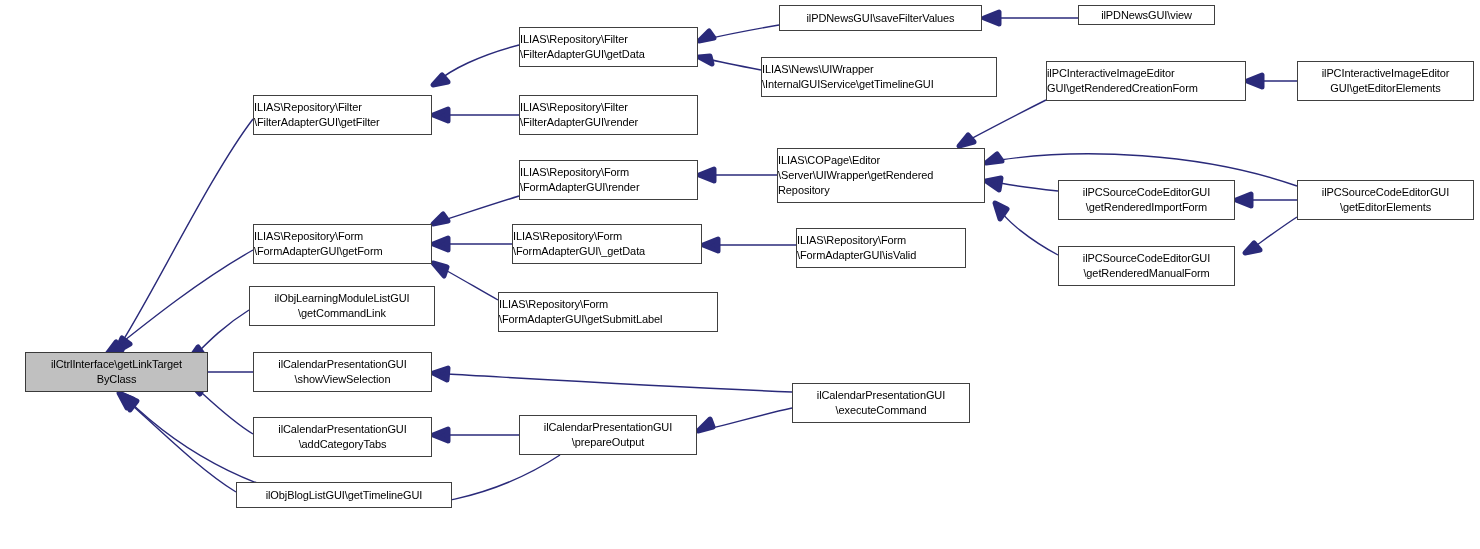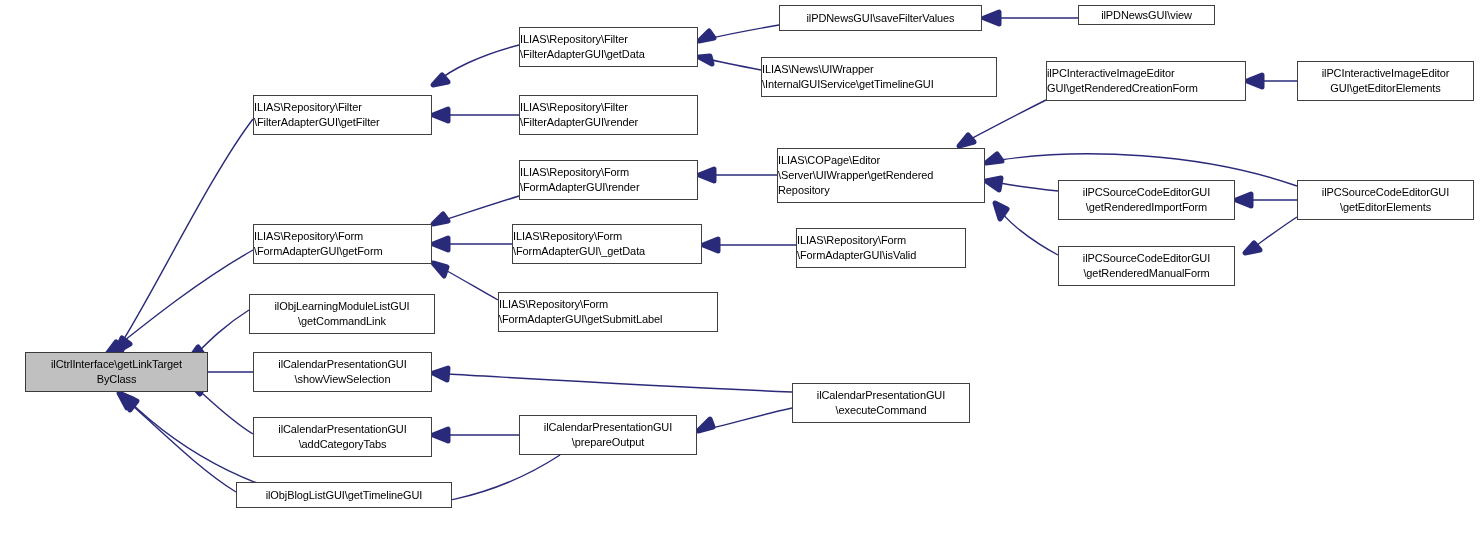--- a/index.html
+++ b/index.html
@@ -151,21 +151,21 @@
       <div class="node left-align" style="left: 1046px; top: 61px; width: 200px; height: 40px;"><span class="node-label">ilPCInteractiveImageEditor
 GUI\getRenderedCreationForm</span></div>
       <div class="node" style="left: 1297px; top: 61px; width: 177px; height: 40px;"><span class="node-label">ilPCInteractiveImageEditor
 GUI\getEditorElements</span></div>
       <div class="node" style="left: 1058px; top: 180px; width: 177px; height: 40px;"><span class="node-label">ilPCSourceCodeEditorGUI
 \getRenderedImportForm</span></div>
       <div class="node" style="left: 1058px; top: 246px; width: 177px; height: 40px;"><span class="node-label">ilPCSourceCodeEditorGUI
 \getRenderedManualForm</span></div>
       <div class="node" style="left: 1297px; top: 180px; width: 177px; height: 40px;"><span class="node-label">ilPCSourceCodeEditorGUI
 \getEditorElements</span></div>
-      <div class="node" style="left: 249px; top: 286px; width: 186px; height: 40px; margin-top: 8px;"><span class="node-label">ilObjLearningModuleListGUI
+      <div class="node" style="left: 249px; top: 286px; width: 186px; height: 40px;"><span class="node-label">ilObjLearningModuleListGUI
 \getCommandLink</span></div>
       <div class="node" style="left: 253px; top: 352px; width: 179px; height: 40px;"><span class="node-label">ilCalendarPresentationGUI
 \showViewSelection</span></div>
       <div class="node" style="left: 253px; top: 417px; width: 179px; height: 40px;"><span class="node-label">ilCalendarPresentationGUI
 \addCategoryTabs</span></div>
       <div class="node" style="left: 519px; top: 415px; width: 178px; height: 40px;"><span class="node-label">ilCalendarPresentationGUI
 \prepareOutput</span></div>
       <div class="node" style="left: 792px; top: 383px; width: 178px; height: 40px;"><span class="node-label">ilCalendarPresentationGUI
 \executeCommand</span></div>
       <div class="node" style="left: 236px; top: 482px; width: 216px; height: 26px;"><span class="node-label">ilObjBlogListGUI\getTimelineGUI</span></div>

